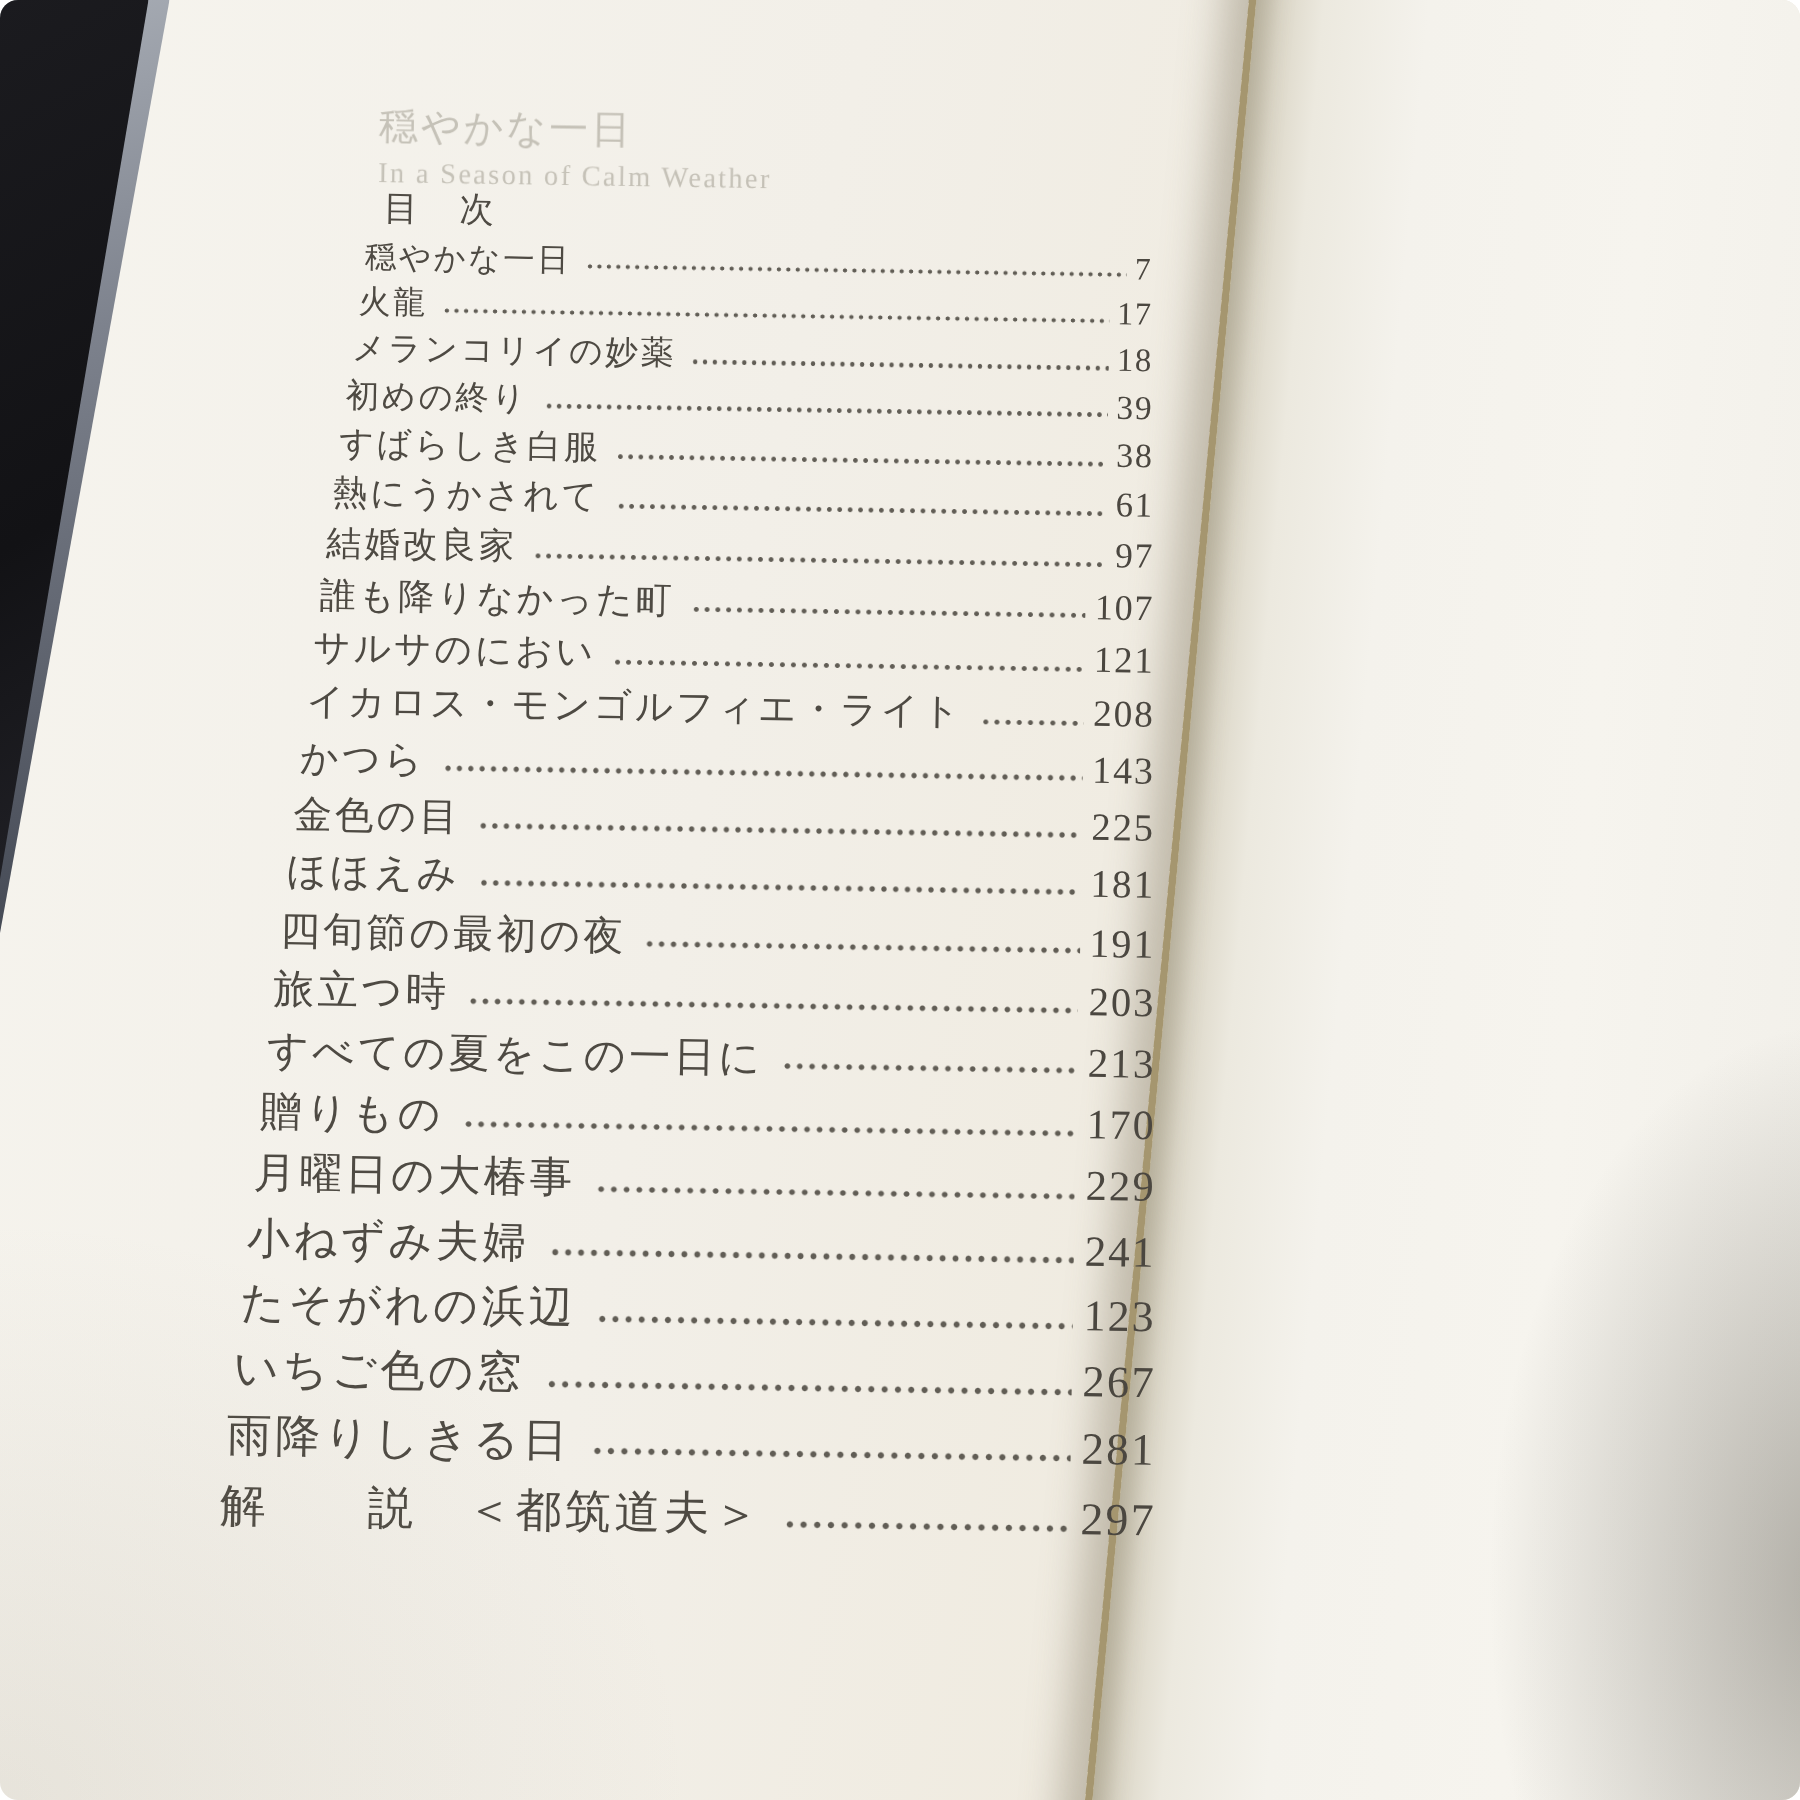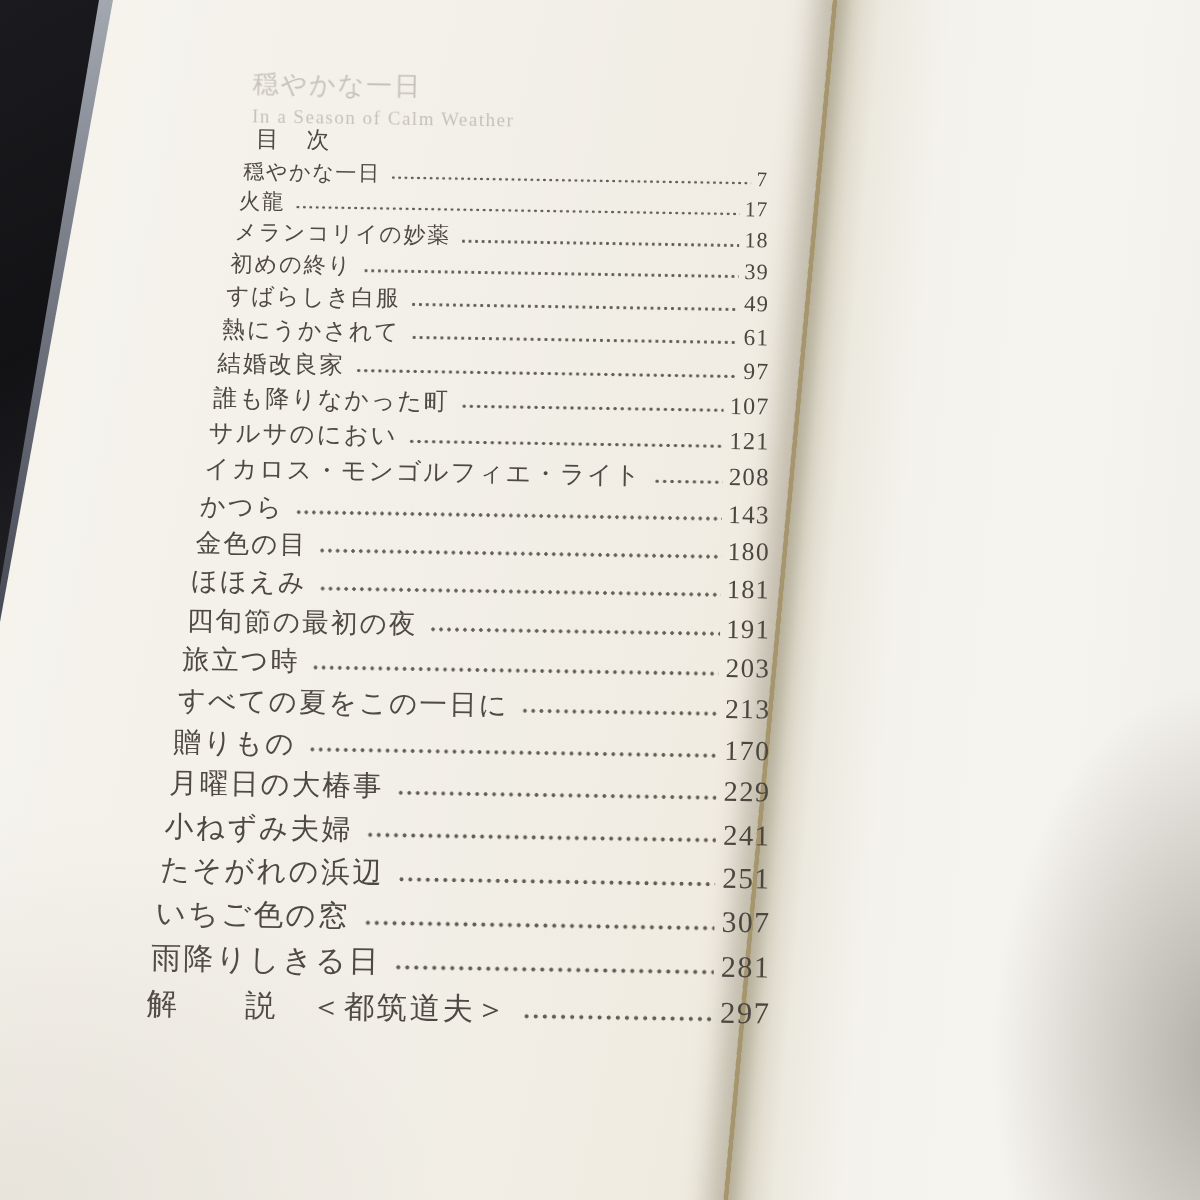--- a/index.html
+++ b/index.html
@@ -1,19 +1,20 @@
 <!DOCTYPE html>
 <html><head>
 <meta charset="utf-8">
 <style>
   html,body{margin:0;padding:0;}
   .scene{
     position:relative;width:1200px;height:1200px;overflow:hidden;
     background:linear-gradient(102deg,#f6f4ee 0%,#f2efe8 40%,#efeade 72%,#ebe5d7 100%);
     font-family:"Liberation Serif","DejaVu Serif",serif;
+    border-radius:12px;
   }
   
   .scene::after{
     content:'';position:absolute;left:0;bottom:0;width:500px;height:420px;
     background:radial-gradient(ellipse at 0% 100%, rgba(150,140,118,.14), rgba(150,140,118,0) 65%);
     pointer-events:none;
   }
   
   .right-page{
     position:absolute;left:838px;top:-60px;width:600px;height:1500px;
@@ -100,21 +101,21 @@
           <span class="num">18</span>
         </div>
         <div class="toc-row" style="font-size: 22.29px; margin-left: 68.6px; width: 538.5px; margin-bottom: 9.9px;">
           <span class="title">初めの終り</span>
           <span class="leader"></span>
           <span class="num">39</span>
         </div>
         <div class="toc-row" style="font-size: 22.72px; margin-left: 64.8px; width: 543px; margin-bottom: 10.2px;">
           <span class="title">すばらしき白服</span>
           <span class="leader"></span>
-          <span class="num">49</span>
+          <span class="num">38</span>
         </div>
         <div class="toc-row" style="font-size: 23.15px; margin-left: 61px; width: 547.5px; margin-bottom: 10.5px;">
           <span class="title">熱にうかされて</span>
           <span class="leader"></span>
           <span class="num">61</span>
         </div>
         <div class="toc-row" style="font-size: 23.58px; margin-left: 57.2px; width: 552px; margin-bottom: 10.8px;">
           <span class="title">結婚改良家</span>
           <span class="leader"></span>
           <span class="num">97</span>
@@ -135,21 +136,21 @@
           <span class="num">208</span>
         </div>
         <div class="toc-row" style="font-size: 25.3px; margin-left: 42px; width: 570px; margin-bottom: 12px;">
           <span class="title">かつら</span>
           <span class="leader"></span>
           <span class="num">143</span>
         </div>
         <div class="toc-row" style="font-size: 25.73px; margin-left: 38.2px; width: 574.5px; margin-bottom: 12.3px;">
           <span class="title">金色の目</span>
           <span class="leader"></span>
-          <span class="num">180</span>
+          <span class="num">225</span>
         </div>
         <div class="toc-row" style="font-size: 26.16px; margin-left: 34.4px; width: 579px; margin-bottom: 12.6px;">
           <span class="title">ほほえみ</span>
           <span class="leader"></span>
           <span class="num">181</span>
         </div>
         <div class="toc-row" style="font-size: 26.59px; margin-left: 30.6px; width: 583.5px; margin-bottom: 12.9px;">
           <span class="title">四旬節の最初の夜</span>
           <span class="leader"></span>
           <span class="num">191</span>
@@ -175,26 +176,26 @@
           <span class="num">229</span>
         </div>
         <div class="toc-row" style="font-size: 28.74px; margin-left: 11.6px; width: 606px; margin-bottom: 14.4px;">
           <span class="title">小ねずみ夫婦</span>
           <span class="leader"></span>
           <span class="num">241</span>
         </div>
         <div class="toc-row" style="font-size: 29.17px; margin-left: 7.8px; width: 610.5px; margin-bottom: 14.7px;">
           <span class="title">たそがれの浜辺</span>
           <span class="leader"></span>
-          <span class="num">251</span>
+          <span class="num">123</span>
         </div>
         <div class="toc-row" style="font-size: 29.6px; margin-left: 4px; width: 615px; margin-bottom: 15px;">
           <span class="title">いちご色の窓</span>
           <span class="leader"></span>
-          <span class="num">307</span>
+          <span class="num">267</span>
         </div>
         <div class="toc-row" style="font-size: 30.03px; margin-left: 0.2px; width: 619.5px; margin-bottom: 15.3px;">
           <span class="title">雨降りしきる日</span>
           <span class="leader"></span>
           <span class="num">281</span>
         </div>
         <div class="toc-row" style="font-size: 30.46px; margin-left: -3.6px; width: 624px; margin-bottom: 15.6px; margin-top: 16px;">
           <span class="title">解　　説　＜都筑道夫＞</span>
           <span class="leader"></span>
           <span class="num">297</span>

